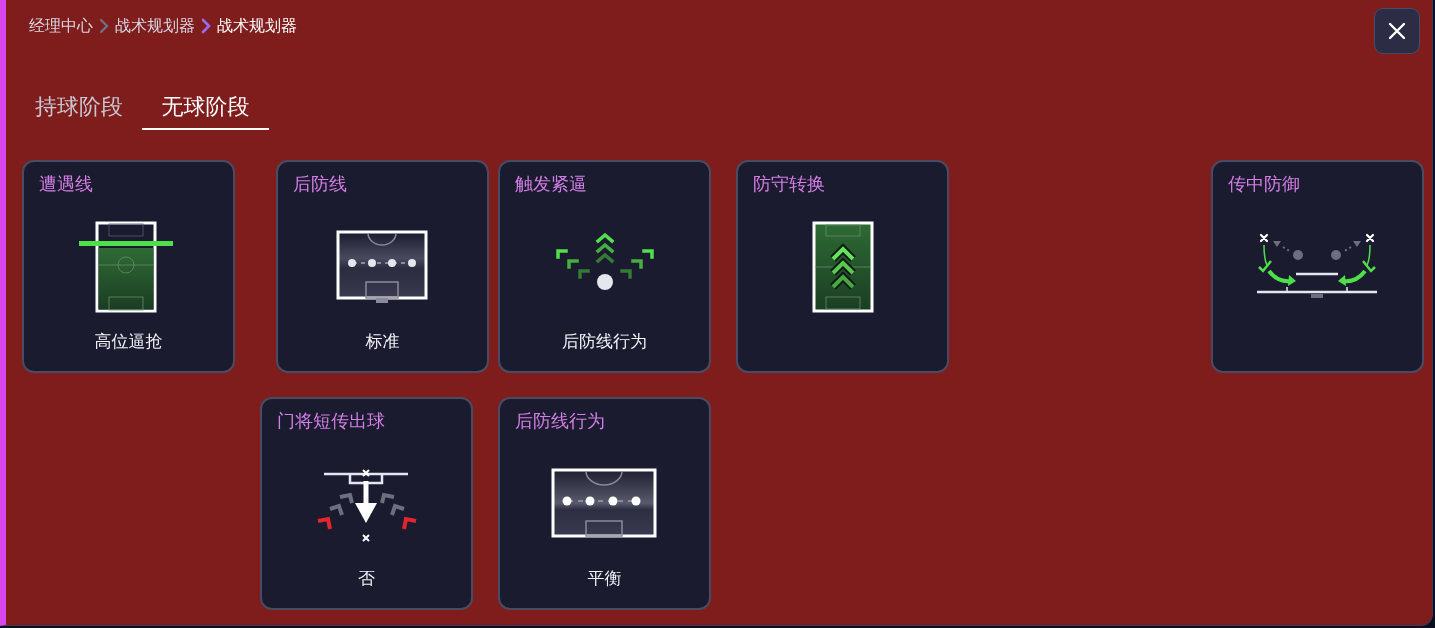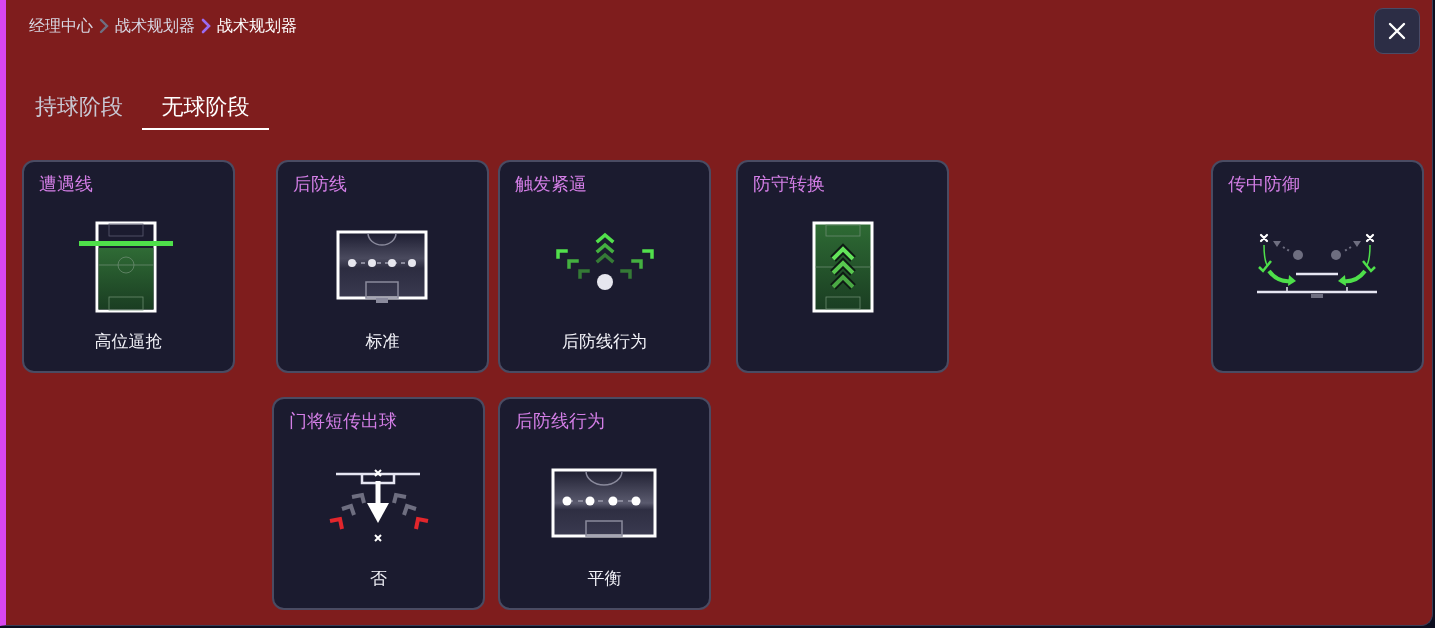--- a/index.html
+++ b/index.html
@@ -198,21 +198,21 @@
         <line x1="43" y1="47" x2="85" y2="47" stroke="#e6e6f2" stroke-width="2.5"></line>
         <line x1="4" y1="65" x2="124" y2="65" stroke="#e6e6f2" stroke-width="2.5"></line>
         <line x1="34" y1="60" x2="34" y2="65" stroke="#e6e6f2" stroke-width="1.5"></line>
         <line x1="94" y1="60" x2="94" y2="65" stroke="#e6e6f2" stroke-width="1.5"></line>
         <rect x="58" y="67" width="12" height="4" fill="#6e6e80"></rect>
       </svg>
     </div>
   </div>
 
 
-  <div class="card" style="left:254px;top:397px;margin-left:12px;">
+  <div class="card" style="left:254px;top:397px;">
     <div class="title">门将短传出球</div>
     <div class="icon">
       <svg width="110" height="90" viewBox="0 0 110 90">
         <line x1="12" y1="15" x2="96" y2="15" stroke="#e6e6f2" stroke-width="2.5"></line>
         <path d="M38 15 L38 24 L70 24 L70 15" stroke="#e6e6f2" stroke-width="2.5" fill="none"></path>
         <path d="M51 11 L57 17 M57 11 L51 17" stroke="#ffffff" stroke-width="2"></path>
         <path d="M54 22 L54 48" stroke="#ffffff" stroke-width="5"></path>
         <path d="M43 44 L54 64 L65 44 Z" fill="#ffffff"></path>
         <path d="M51 76 L57 82 M57 76 L51 82" stroke="#ffffff" stroke-width="2"></path>
         <g fill="none" stroke-width="4">

